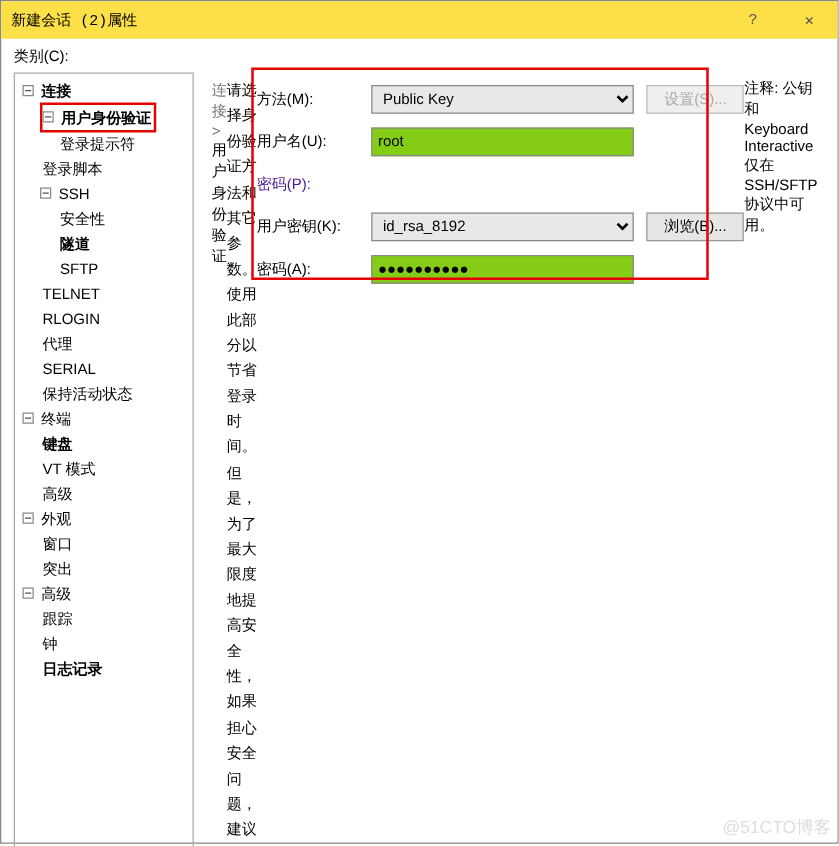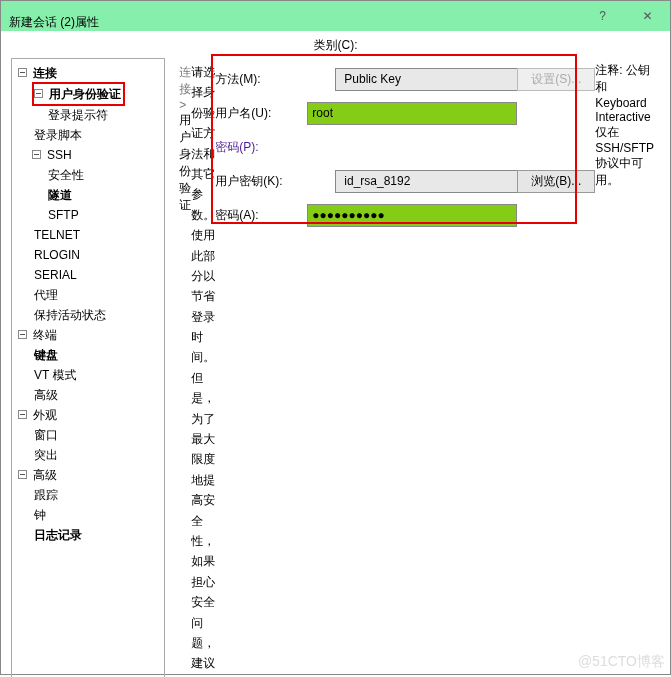--- a/index.html
+++ b/index.html
@@ -1,21 +1,21 @@
 <!DOCTYPE html>
 <html><head>
 <meta charset="utf-8">
 <style>
 * { box-sizing: border-box; margin: 0; padding: 0; }
 body { font-family: "Microsoft YaHei", "Segoe UI", sans-serif; font-size: 12px; color: #000; background: #fff; width: 671px; height: 677px; overflow: hidden; }
-.titlebar { display: flex; align-items: flex-end; height: 30px; padding: 0 0 0 8px; background: #86efac; }
+.titlebar { display: flex; align-items: center; height: 30px; padding: 0 0 0 8px; background: #fde047; font-family: Liberation Mono, monospace; }
 .titlebar .title { flex: 1; color: #000; }
 .titlebar .tbtn { width: 45px; height: 30px; display: flex; align-items: center; justify-content: center; color: #555; cursor: pointer; }
 .body { padding: 6px 10px 10px 10px; height: 647px; display: flex; flex-direction: column; }
-.catlabel { margin-bottom: 4px; text-align: center; }
+.catlabel { margin-bottom: 4px; }
 .main { flex: 1; display: flex; gap: 8px; }
 .tree { width: 162px; border: 1px solid #aaa; padding: 4px 2px; overflow: auto; position: relative; }
 .tree ul { list-style: none; padding-left: 14px; }
 .tree > ul { padding-left: 4px; }
 .tree li { position: relative; line-height: 20px; white-space: nowrap; }
 .tree .tgl { display: inline-block; width: 9px; height: 9px; border: 1px solid #888; margin-right: 4px; position: relative; top: 0; background: #fff; }
 .tree .tgl::before { content: ""; position: absolute; left: 1px; right: 1px; top: 3px; border-top: 1px solid #555; }
 .tree .lbl { padding: 0 2px; cursor: default; }
 .tree .bold { font-weight: bold; }
 .tree .hlred { border: 2px solid #e60000; display: inline-block; margin: -1px 0; }
@@ -23,24 +23,24 @@
 .crumb { color: #777; padding: 2px 0; border-bottom: 1px solid #ddd; margin-bottom: 14px; }
 .crumb .cur { color: #000; }
 .desc { line-height: 1.7; margin-bottom: 30px; }
 .formarea { position: relative; }
 .redbox { position: absolute; left: -4px; top: -8px; width: 366px; height: 170px; border: 2px solid #e60000; pointer-events: none; }
 .frow { display: flex; align-items: center; height: 34px; }
 .flabel { width: 92px; color: #000; }
 .flabel.disabled { color: #4c1d95; }
 .fctrl { width: 210px; }
 select, input[type=text], input[type=password] { width: 100%; height: 23px; padding: 1px 4px; font-family: inherit; font-size: 12px; border: 1px solid #888; background: #84cc16; }
-select { background: #e8e8e8; margin-left: 28px; }
+select { background: #e8e8e8; }
 .btn { height: 23px; min-width: 78px; padding: 0 10px; background: #e6e6e6; border: 1px solid #999; cursor: pointer; font-family: inherit; font-size: 12px; }
 .btn:disabled { color: #aaa; background: #efefef; border-color: #bbb; cursor: default; }
-.sidebtn { }
+.sidebtn { margin-left: 10px; }
 .note { }
 .footer { display: flex; justify-content: flex-end; gap: 12px; padding: 12px 6px 0 0; }
 .outer { border: 1px solid #888; height: 675px; }
 .watermark { position: fixed; right: 6px; bottom: 6px; color: #ddd; font-size: 14px; pointer-events: none; }
 </style>
 </head>
 <body>
 
 <div class="outer">
 <div class="titlebar">
@@ -64,22 +64,22 @@
             <li><span class="lbl">登录脚本</span></li>
             <li><span class="tgl"></span><span class="lbl">SSH</span>
               <ul>
                 <li><span class="lbl">安全性</span></li>
                 <li><span class="lbl bold">隧道</span></li>
                 <li><span class="lbl">SFTP</span></li>
               </ul>
             </li>
             <li><span class="lbl">TELNET</span></li>
             <li><span class="lbl">RLOGIN</span></li>
+            <li><span class="lbl">代理</span></li>
             <li><span class="lbl">SERIAL</span></li>
-            <li><span class="lbl">代理</span></li>
             <li><span class="lbl">保持活动状态</span></li>
           </ul>
         </li>
         <li><span class="tgl"></span><span class="lbl">终端</span>
           <ul>
             <li><span class="lbl bold">键盘</span></li>
             <li><span class="lbl">VT 模式</span></li>
             <li><span class="lbl">高级</span></li>
           </ul>
         </li>

